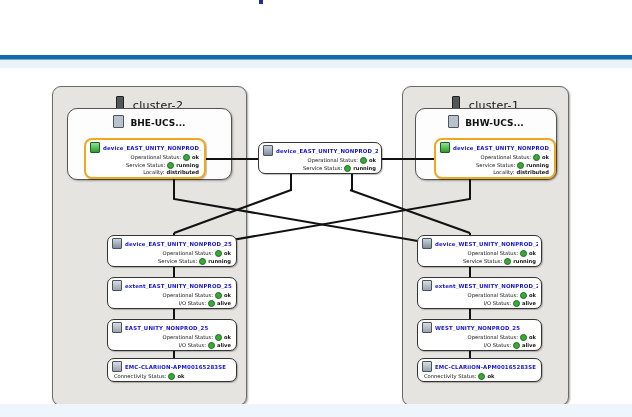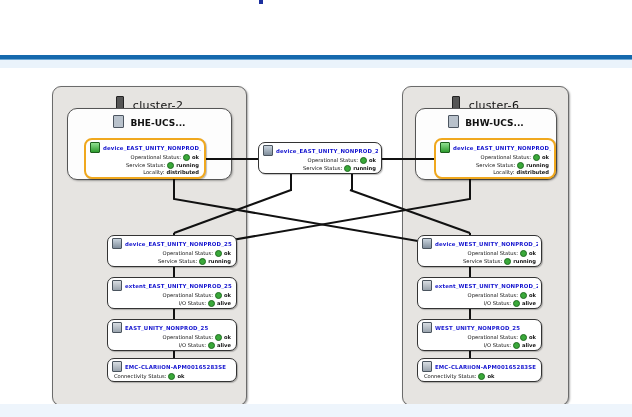--- a/index.html
+++ b/index.html
@@ -75,21 +75,21 @@
   </div>
 
   <div class="group" style="left:67px;top:40px;width:163px;height:70px;">
     <div class="group-title">
       <span class="gi"></span><span>BHE-UCS...</span>
     </div>
   </div>
 
   <div class="cluster" style="left:402px;top:18px;width:165px;height:318px;">
     <div class="cluster-title">
-      <span class="ci"></span><span>cluster-6</span>
+      <span class="ci"></span><span>cluster-1</span>
     </div>
   </div>
 
   <div class="group" style="left:415px;top:40px;width:140px;height:70px;">
     <div class="group-title">
       <span class="gi"></span><span>BHW-UCS...</span>
     </div>
   </div>
 
   <div class="edge eh" style="left:199px;top:90px;width:60px;"></div>

